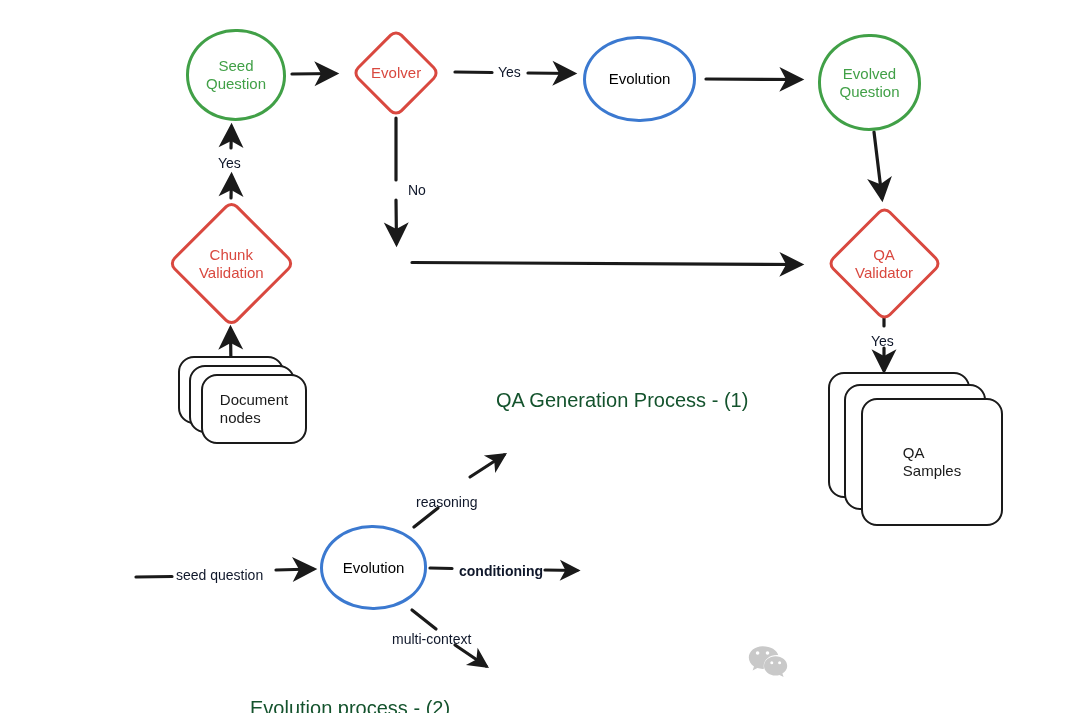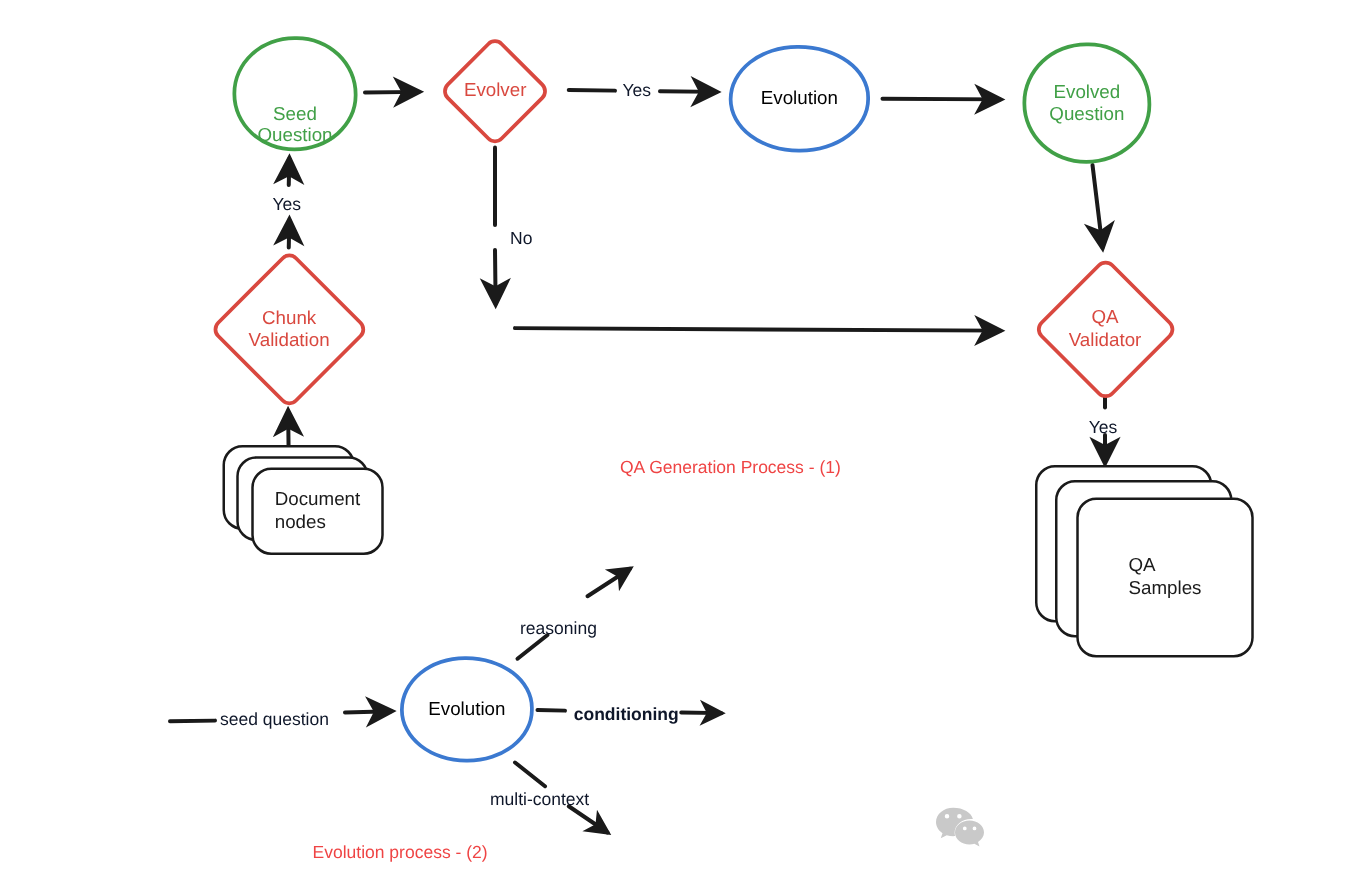--- a/index.html
+++ b/index.html
@@ -91,24 +91,25 @@
   
   .edge-label {
     position: absolute;
     font-size: 14px;
     color: #0f172a;
     white-space: nowrap;
     user-select: none;
   }
   .caption {
     position: absolute;
-    font-size: 14px;
-    color: #ef4444;
+    font-size: 20px;
+    color: #14532d;
     white-space: nowrap;
     user-select: none;
+    margin-top: 24px;
   }
 
   
   #watermark {
     position: absolute;
     display: flex;
     align-items: center;
     gap: 12px;
     color: #c9c9c9;
     user-select: none;
@@ -177,21 +178,21 @@
       <span class="node-label">Document
 nodes</span>
     </div>
   </div>
 
   <div class="node diamond" style="left:186px; top:218px; width:91px; height:91px;">
     <span class="node-label">Chunk
 Validation</span>
   </div>
 
-  <div class="node circle green" style="left:186px; top:29px; width:100px; height:92px;align-items:flex-end;">
+  <div class="node circle green" style="left:186px; top:29px; width:100px; height:92px;">
     <span class="node-label">Seed
 Question</span>
   </div>
 
   <div class="node diamond" style="left:364px; top:41px; width:64px; height:64px;">
     <span class="node-label">Evolver</span>
   </div>
 
   <div class="node circle blue" style="left:583px; top:36px; width:113px; height:86px;">
     <span class="node-label">Evolution</span>

